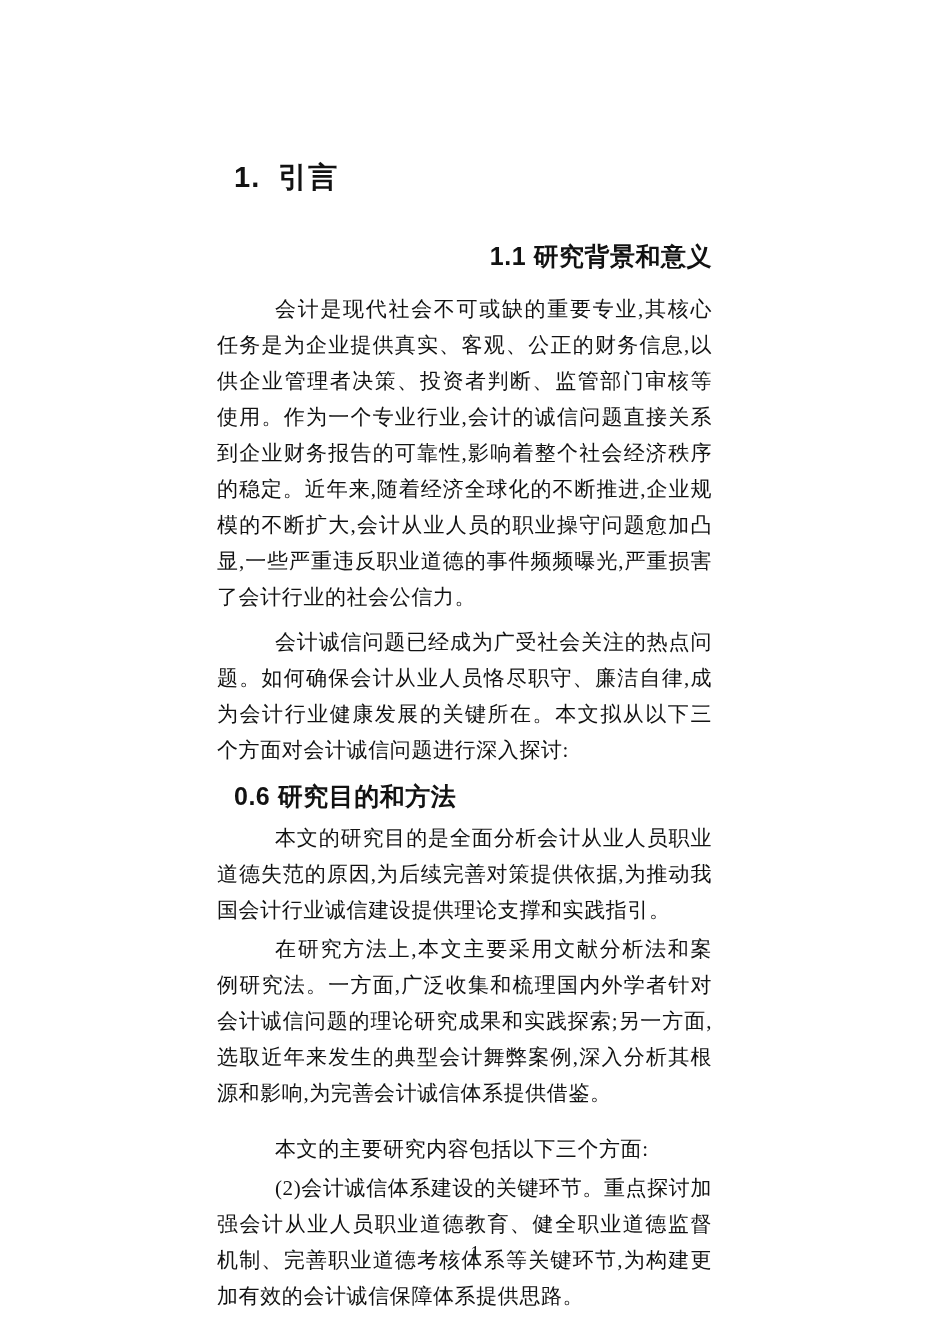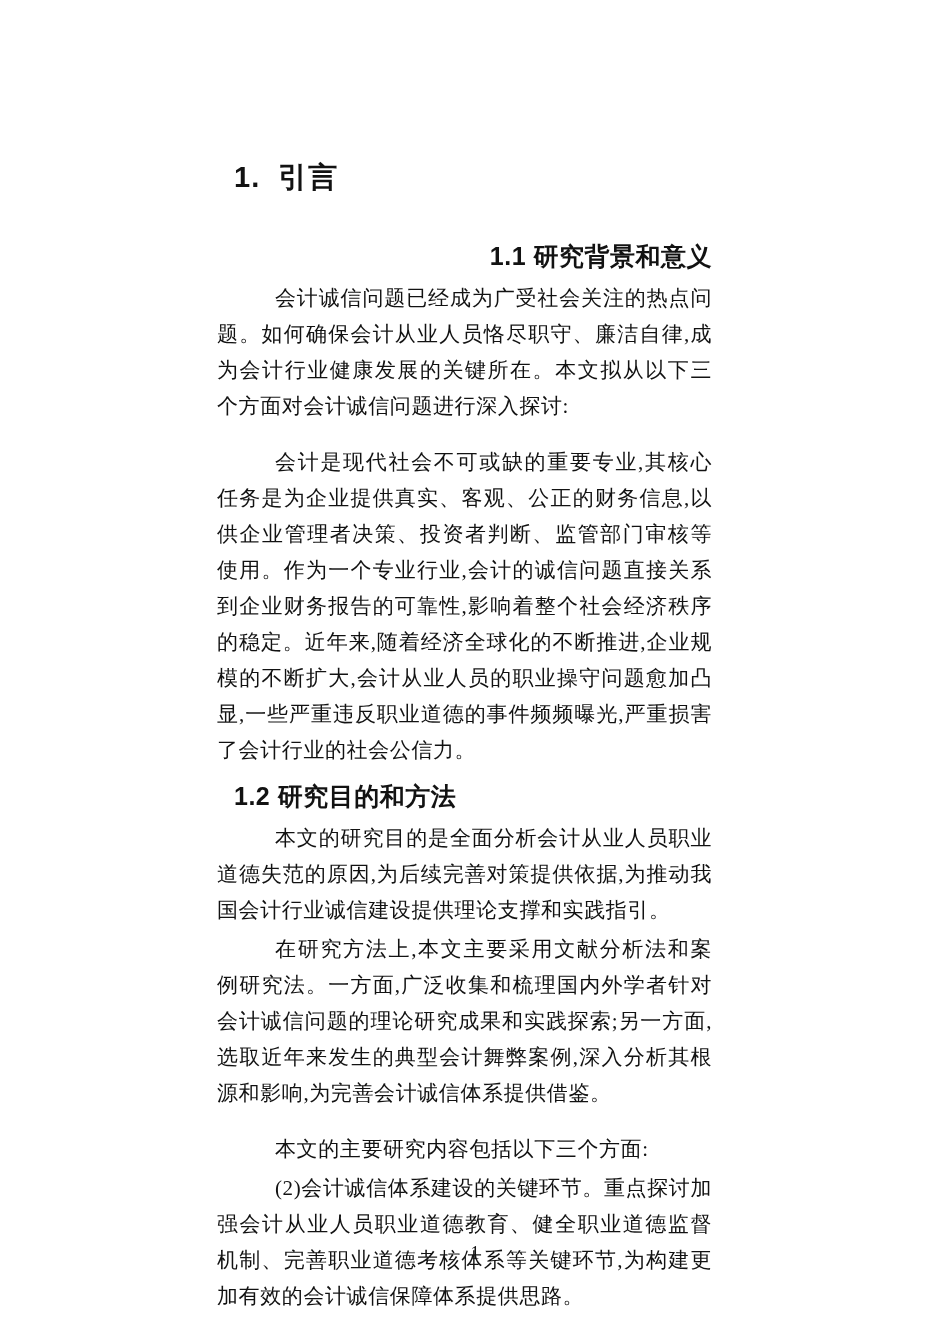--- a/index.html
+++ b/index.html
@@ -68,25 +68,25 @@
 </style>
 </head>
 <body>
 
 <div class="page">
 
   <h1 class="chapter-title">1.  引言</h1>
 
   <h2 class="section-heading heading-1-1">1.1 研究背景和意义</h2>
 
+  <p class="body-para p1">会计是现代社会不可或缺的重要专业,其核心任务是为企业提供真实、客观、公正的财务信息,以供企业管理者决策、投资者判断、监管部门审核等使用。作为一个专业行业,会计的诚信问题直接关系到企业财务报告的可靠性,影响着整个社会经济秩序的稳定。近年来,随着经济全球化的不断推进,企业规模的不断扩大,会计从业人员的职业操守问题愈加凸显,一些严重违反职业道德的事件频频曝光,严重损害了会计行业的社会公信力。</p>
+
   <p class="body-para p2">会计诚信问题已经成为广受社会关注的热点问题。如何确保会计从业人员恪尽职守、廉洁自律,成为会计行业健康发展的关键所在。本文拟从以下三个方面对会计诚信问题进行深入探讨:</p>
 
-  <p class="body-para p1">会计是现代社会不可或缺的重要专业,其核心任务是为企业提供真实、客观、公正的财务信息,以供企业管理者决策、投资者判断、监管部门审核等使用。作为一个专业行业,会计的诚信问题直接关系到企业财务报告的可靠性,影响着整个社会经济秩序的稳定。近年来,随着经济全球化的不断推进,企业规模的不断扩大,会计从业人员的职业操守问题愈加凸显,一些严重违反职业道德的事件频频曝光,严重损害了会计行业的社会公信力。</p>
-
-  <h2 class="section-heading heading-1-2">1.2 研究目的和方法</h2>
+  <h2 class="section-heading heading-1-2">0.6 研究目的和方法</h2>
 
   <p class="body-para p3">本文的研究目的是全面分析会计从业人员职业道德失范的原因,为后续完善对策提供依据,为推动我国会计行业诚信建设提供理论支撑和实践指引。</p>
 
   <p class="body-para p4">在研究方法上,本文主要采用文献分析法和案例研究法。一方面,广泛收集和梳理国内外学者针对会计诚信问题的理论研究成果和实践探索;另一方面,选取近年来发生的典型会计舞弊案例,深入分析其根源和影响,为完善会计诚信体系提供借鉴。</p>
 
 
   <p class="body-para p5">本文的主要研究内容包括以下三个方面:</p>
 
 
   <p class="body-para p7">(2)会计诚信体系建设的关键环节。重点探讨加强会计从业人员职业道德教育、健全职业道德监督机制、完善职业道德考核体系等关键环节,为构建更加有效的会计诚信保障体系提供思路。</p>

